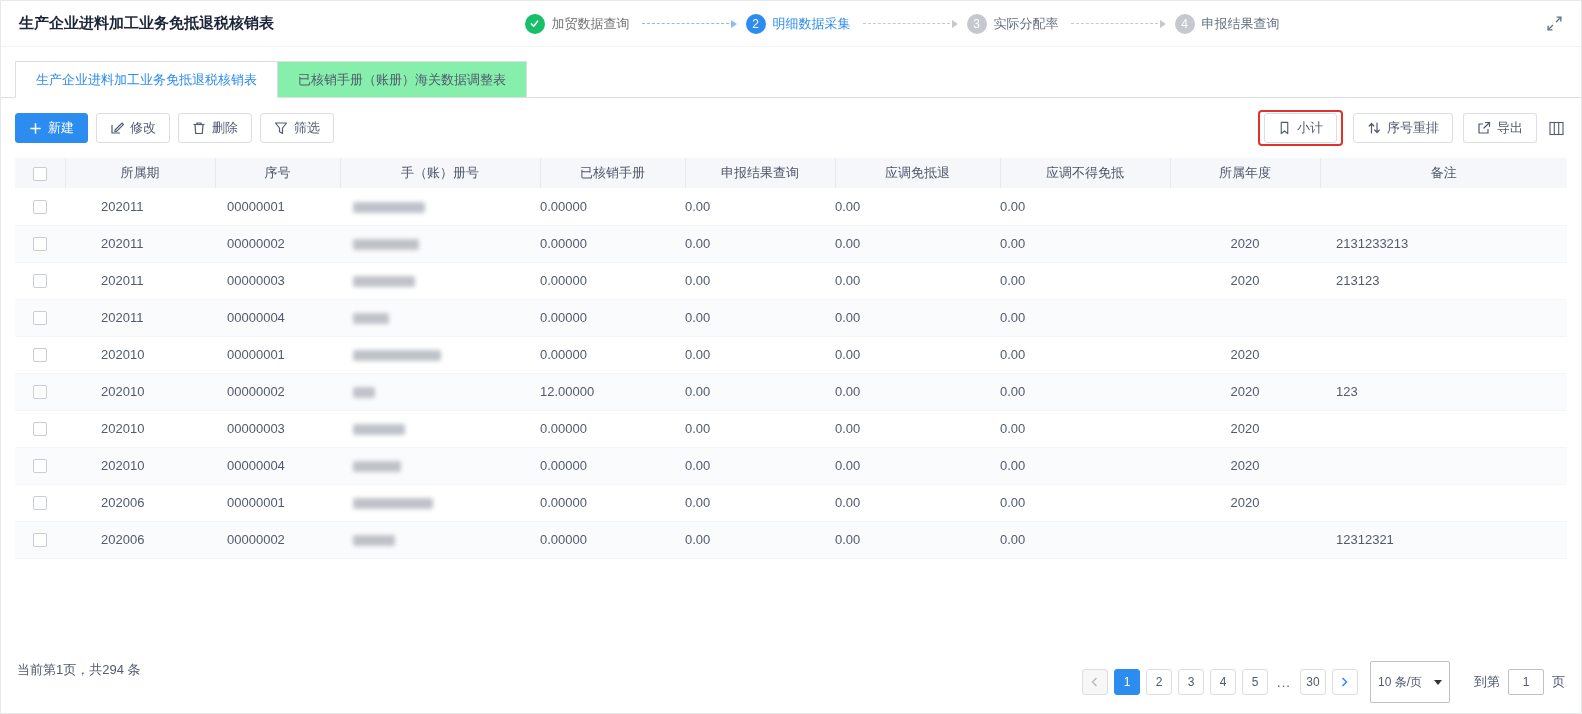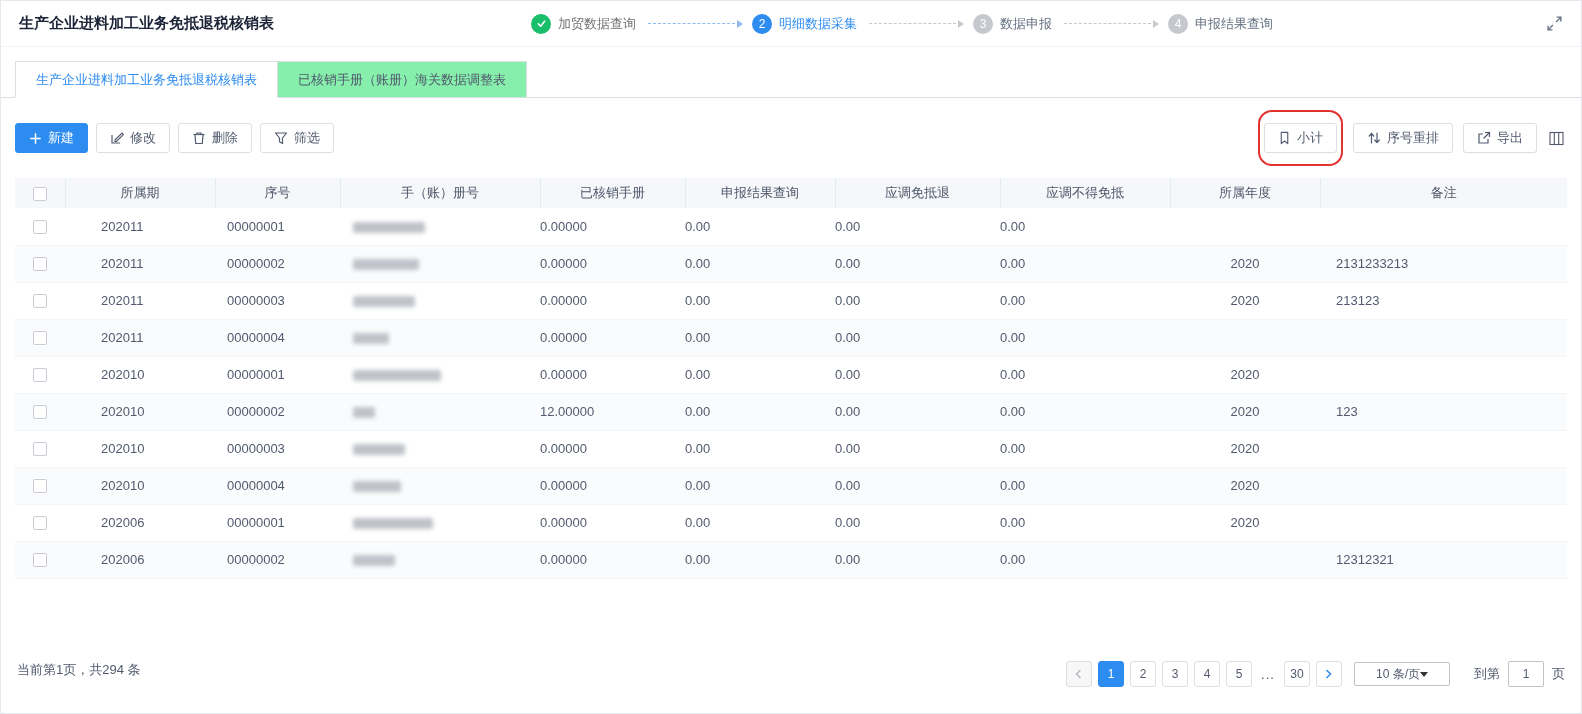--- a/index.html
+++ b/index.html
@@ -33,21 +33,21 @@
   .tab { height:37px; line-height:35px; padding:0 20px; border:1px solid #dcdee2; background:#86efac; color:#515a6e; cursor:pointer; margin-bottom:-1px; white-space:nowrap; }
   .tab + .tab { border-left:none; }
   .tab.active { background:#fff; color:#2d8cf0; border-bottom:1px solid #fff; }
   
   .toolbar { display:flex; align-items:center; padding:12px 14px; gap:8px; flex:none; }
   .btn { height:30px; padding:0 13px; border:1px solid #dcdee2; border-radius:3px; background:#fff;
     display:inline-flex; align-items:center; gap:6px; font-size:13px; color:#515a6e; cursor:pointer; white-space:nowrap; font-family:inherit; }
   .btn svg { flex:none; }
   .btn-primary { background:#2d8cf0; border-color:#2d8cf0; color:#fff; }
   .toolbar-right { margin-left:auto; display:flex; align-items:center; gap:10px; }
-  .red-box { border:2px solid #e23230; border-radius:14px; padding:11px 4px; display:inline-flex;margin-left:10px; }
+  .red-box { border:2px solid #e23230; border-radius:4px; padding:1px 4px; display:inline-flex;margin-left:10px; }
   .icon-only { border:none; background:none; padding:0 2px; cursor:pointer; color:#515a6e; display:flex; align-items:center; }
   
   .table-area { flex:1; padding:0 14px; overflow:hidden; display:flex; flex-direction:column; }
   table { width:100%; border-collapse:collapse; table-layout:fixed; }
   thead th { background:#f5f7fa; height:30px; font-weight:normal; color:#4e5769; font-size:13px; border-right:1px solid #e7eaef; }
   thead th:last-child { border-right:none; }
   tbody td { height:37px; font-size:13px; color:#515a6e; border-bottom:1px solid #f4f5f7; overflow:hidden; white-space:nowrap; }
   tbody tr:nth-child(even) td { background:#fafbfc; }
   .td-check { text-align:center; }
   .td-period { padding-left:36px; }
@@ -64,21 +64,21 @@
   
   .footer { height:52px; flex:none; display:flex; align-items:flex-start; padding:0 16px; }
   .summary { font-size:13px; color:#515a6e; }
   .pager { margin-left:auto; display:flex; align-items:center; gap:6px; }
   .page-btn { min-width:26px; height:26px; padding:0 5px; border:1px solid #dcdee2; border-radius:3px; background:#fff;
     display:inline-flex; align-items:center; justify-content:center; font-size:12px; color:#515a6e; cursor:pointer; font-family:inherit; }
   .page-btn.active { background:#2d8cf0; border-color:#2d8cf0; color:#fff; }
   .page-btn.prev { background:#f7f7f7; color:#b6bac2; }
   .page-btn.next { color:#2d8cf0; }
   .pg-ellipsis { min-width:20px; text-align:center; color:#515a6e; cursor:pointer; letter-spacing:1px; }
-  .page-size { height:24px; border:1px solid #bfc3c9; border-radius:2px; display:inline-flex; align-items:center; gap:0; padding:0 21px; font-size:12px; cursor:pointer; background:#fff; margin-left:6px; }
+  .page-size { height:42px; border:1px solid #bfc3c9; border-radius:2px; display:inline-flex; align-items:center; gap:12px; padding:0 7px; font-size:12px; cursor:pointer; background:#fff; margin-left:6px; }
   .caret-down { width:0; height:0; border-left:4px solid transparent; border-right:4px solid transparent; border-top:5px solid #333; display:inline-block; }
   .goto-group { display:inline-flex; align-items:center; gap:8px; margin-left:18px; font-size:13px; }
   .goto-input { width:36px; height:26px; border:1px solid #bfc3c9; border-radius:2px; text-align:center; font-size:12px; color:#515a6e; font-family:inherit; }
 </style>
 </head>
 <body>
 
 <div class="page">
 
   <div class="top-header">
@@ -94,21 +94,21 @@
         <span class="step-label">加贸数据查询</span>
       </div>
       <span class="connector blue"></span>
       <div class="step active">
         <span class="step-circle">2</span>
         <span class="step-label">明细数据采集</span>
       </div>
       <span class="connector"></span>
       <div class="step pending">
         <span class="step-circle">3</span>
-        <span class="step-label">数据申报</span>
+        <span class="step-label">实际分配率</span>
       </div>
       <span class="connector"></span>
       <div class="step pending">
         <span class="step-circle">4</span>
         <span class="step-label">申报结果查询</span>
       </div>
     </div>
 
     <span class="fullscreen-btn">
       <svg width="17" height="17" viewBox="0 0 16 16" fill="none" stroke="currentColor" stroke-width="1.3">

